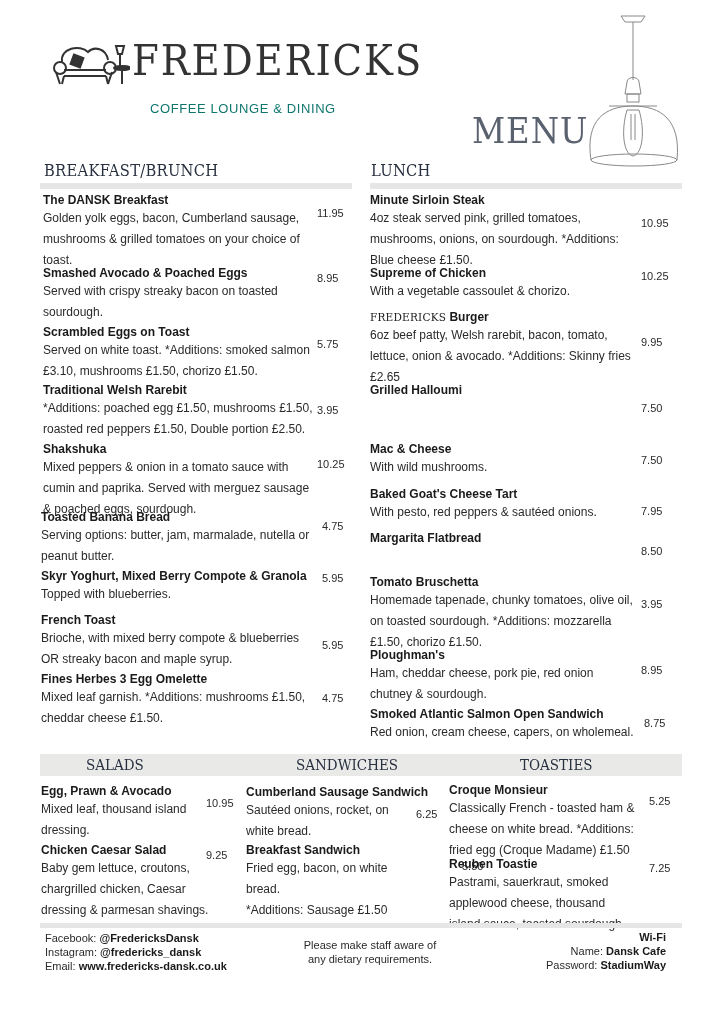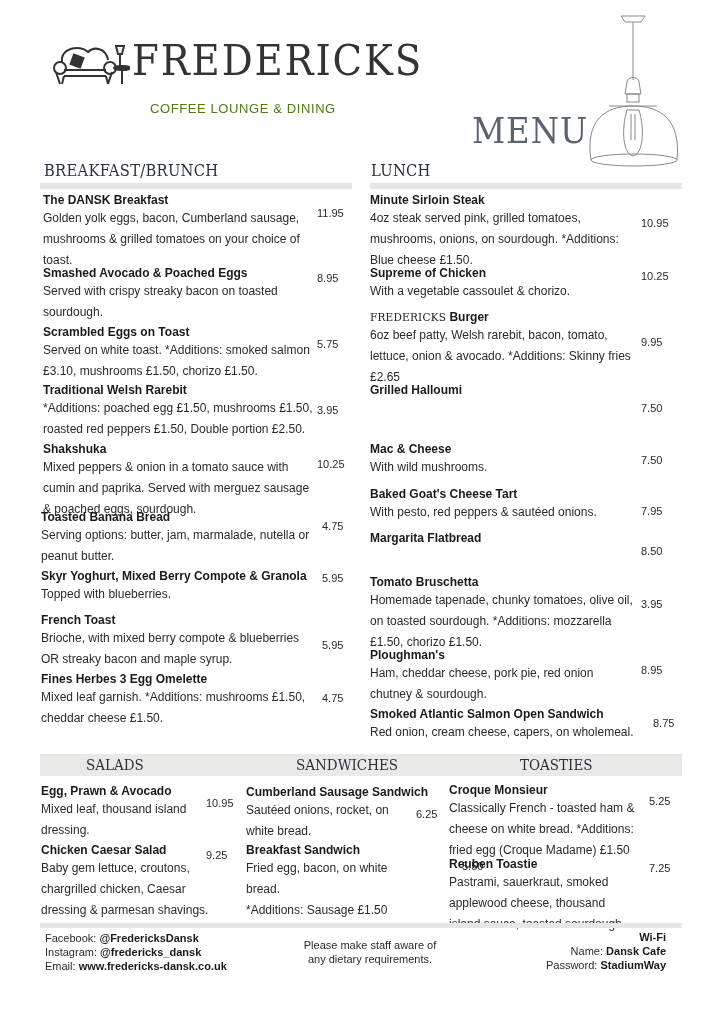--- a/index.html
+++ b/index.html
@@ -5,21 +5,21 @@
   * { box-sizing: border-box; margin: 0; padding: 0; }
   html, body { width: 724px; height: 1024px; background: #ffffff; overflow: hidden; }
   body { position: relative; font-family: "DejaVu Sans", sans-serif; color: #1e1e1e; }
 
   .abs { position: absolute; }
 
   
   .logo-wrap { left: 52px; top: 38px; width: 370px; height: 80px; }
   .logo-icon { position: absolute; left: 0; top: 4px; width: 78px; height: 44px; }
   .brand { position: absolute; left: 80px; top: 2px; font-family: "DejaVu Serif", serif; font-size: 42px; letter-spacing: 2px; color: #333333; line-height: 1; transform: scaleX(0.92); transform-origin: left top; }
-  .tagline { position: absolute; left: 98px; top: 63px; font-family: "Liberation Sans", sans-serif; font-size: 13px; letter-spacing: 0.6px; color: #4d7c0f; }
+  .tagline { position: absolute; left: 98px; top: 63px; font-family: "Liberation Sans", sans-serif; font-size: 13px; letter-spacing: 0.6px; color: #0f766e; }
   .menu-title { left: 472px; top: 113px; font-family: "DejaVu Serif", serif; font-size: 36px; color: #5a6270; letter-spacing: 1px; line-height: 1; transform: scaleX(0.9); transform-origin: left top; }
   .lamp { left: 585px; top: 10px; width: 100px; height: 160px; }
 
   
   .col-head { font-family: "DejaVu Serif", serif; font-size: 16px; color: #283040; letter-spacing: 0.3px; line-height: 1; transform: scaleX(0.92); transform-origin: left top; }
   .rule { height: 6px; background: #e6e6e6; }
 
   
   .item { position: absolute; font-family: "Liberation Sans", sans-serif; }
   .item .name { font-weight: bold; font-size: 12px; line-height: 15px; color: #1a1a1a; }
@@ -182,21 +182,21 @@
 
 <div class="item" style="left:370px; top:648px; width:268px;">
   <div class="name">Ploughman's</div>
   <div class="desc">Ham, cheddar cheese, pork pie, red onion chutney &amp; sourdough.</div>
   <div class="price" style="left:271px; top:16px;">8.95</div>
 </div>
 
 <div class="item" style="left:370px; top:707px; width:268px;">
   <div class="name">Smoked Atlantic Salmon Open Sandwich</div>
   <div class="desc">Red onion, cream cheese, capers, on wholemeal.</div>
-  <div class="price" style="left:283px; top:10px;">8.75</div>
+  <div class="price" style="left:274px; top:10px;">8.75</div>
 </div>
 
 <div class="abs band">
   <div class="band-title" style="left:46px;">SALADS</div>
   <div class="band-title" style="left:256px;">SANDWICHES</div>
   <div class="band-title" style="left:480px;">TOASTIES</div>
 </div>
 
 <div class="item" style="left:41px; top:784px; width:162px;">
   <div class="name">Egg, Prawn &amp; Avocado</div>

